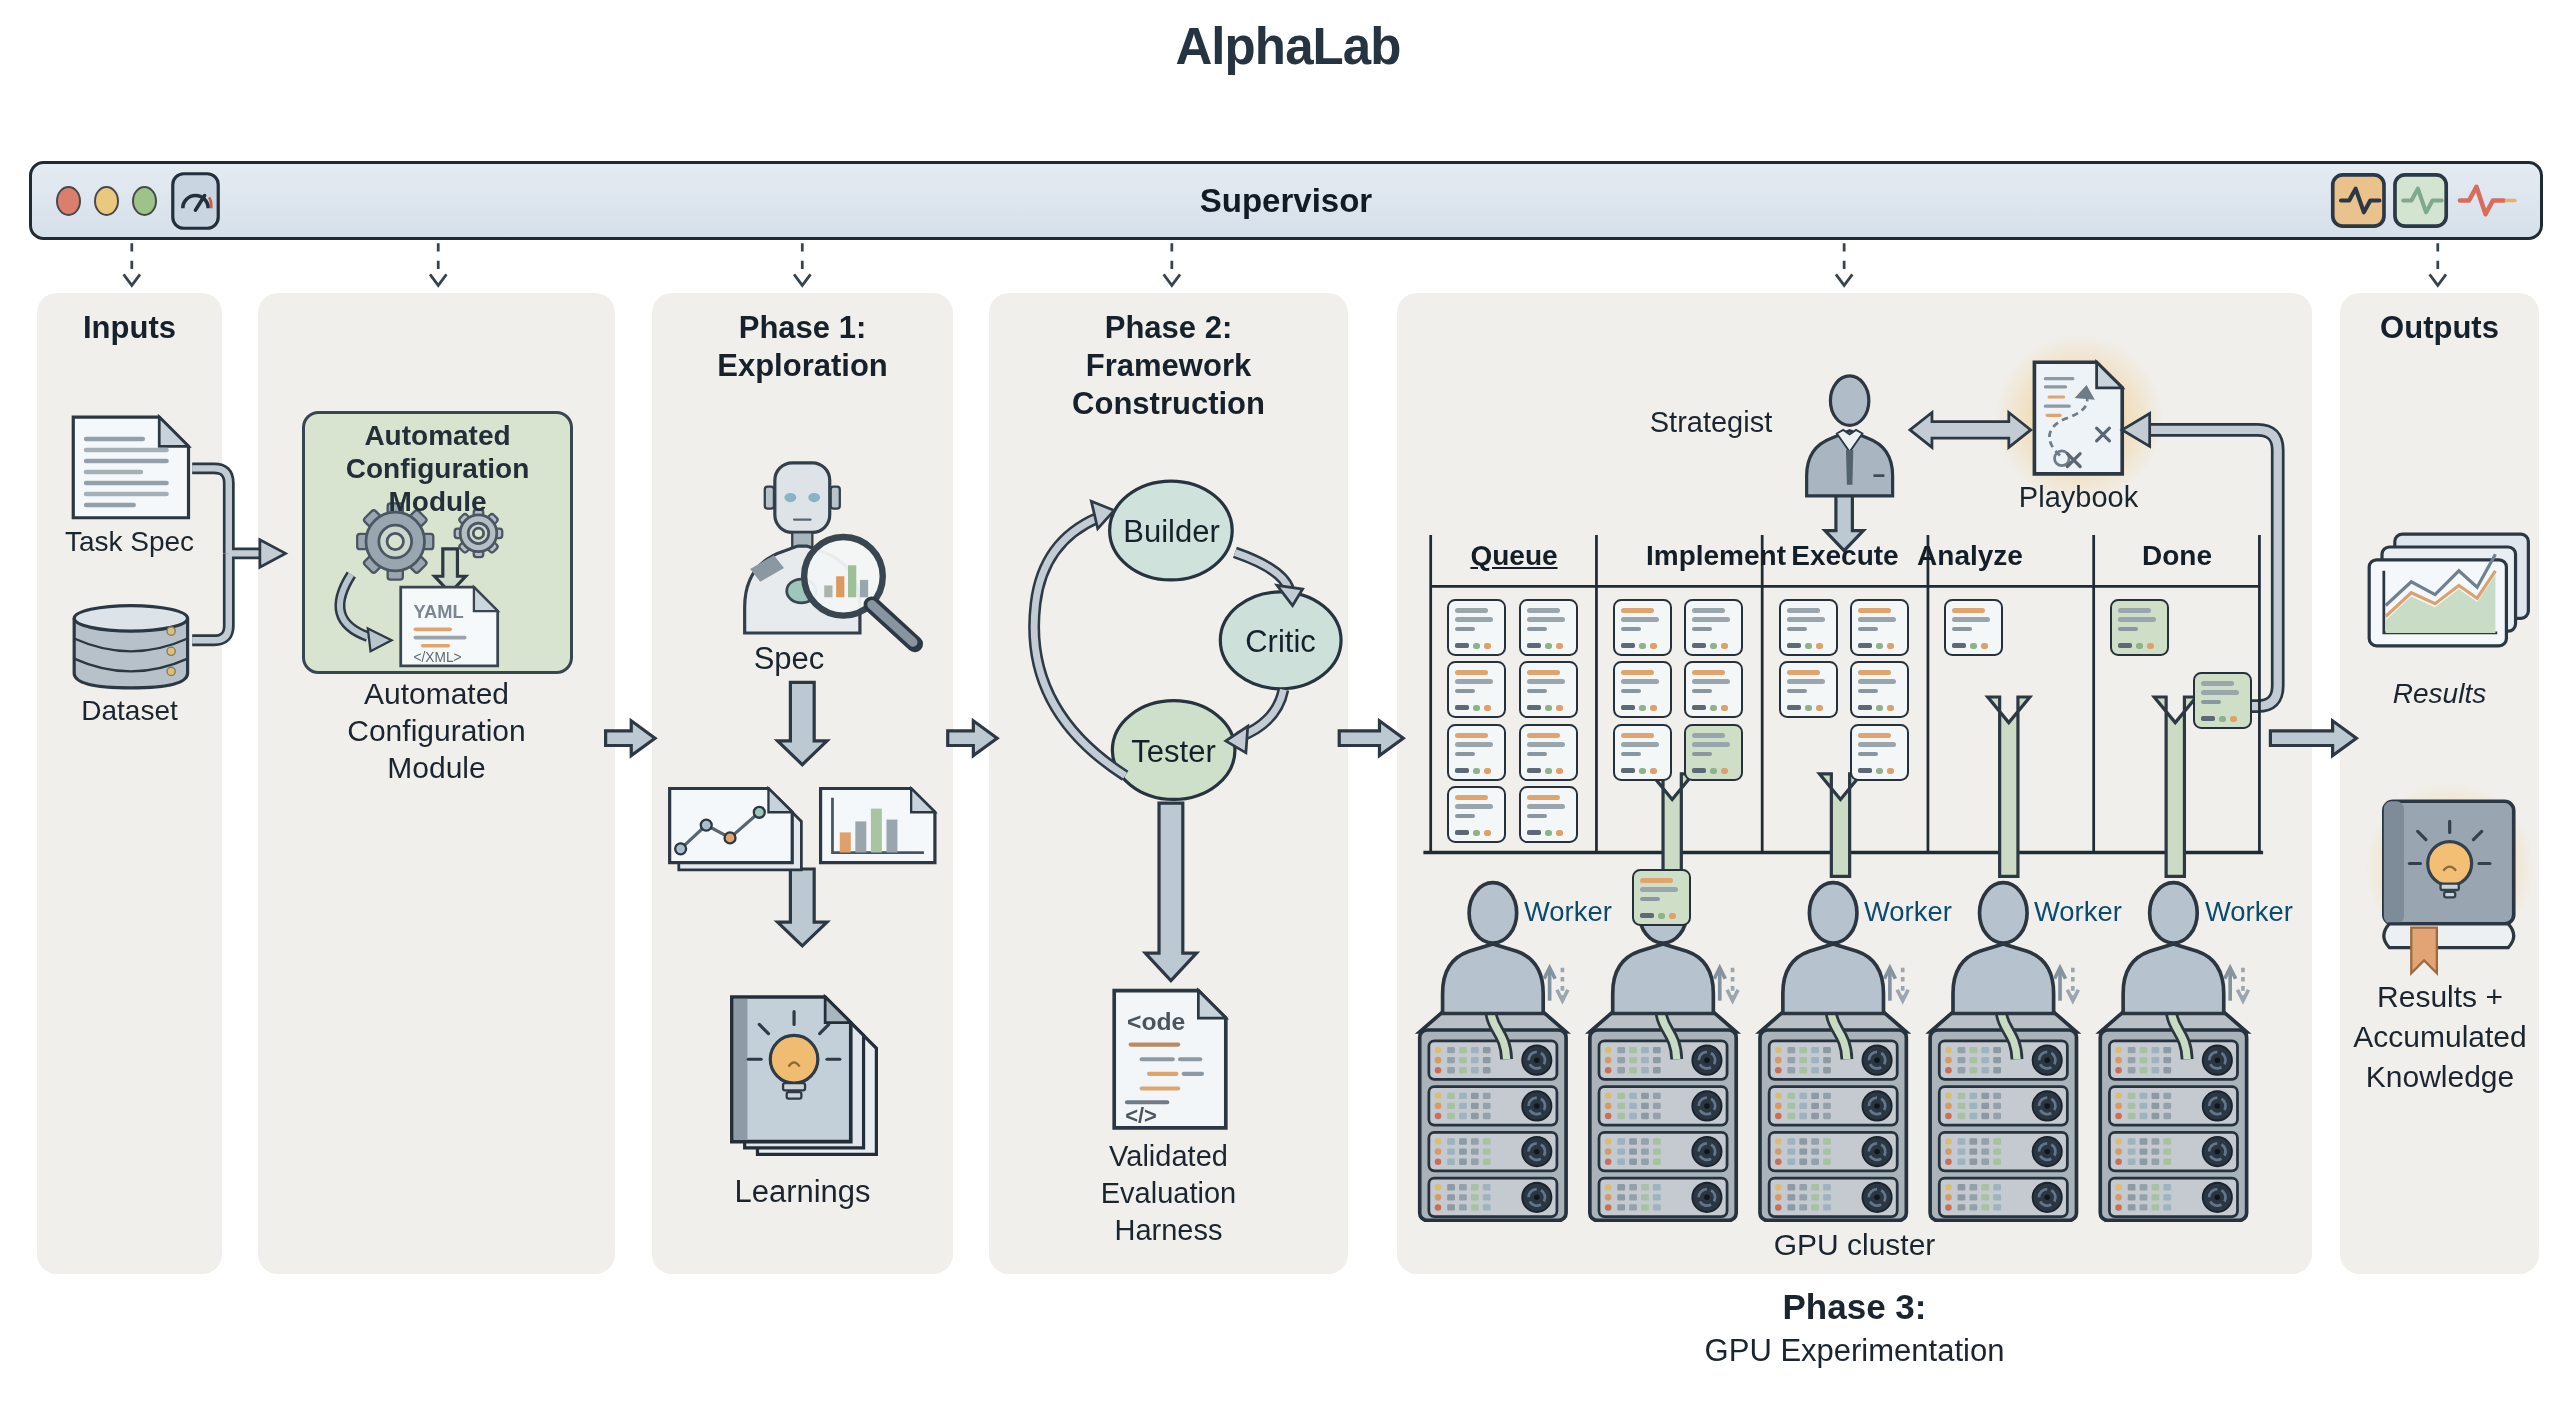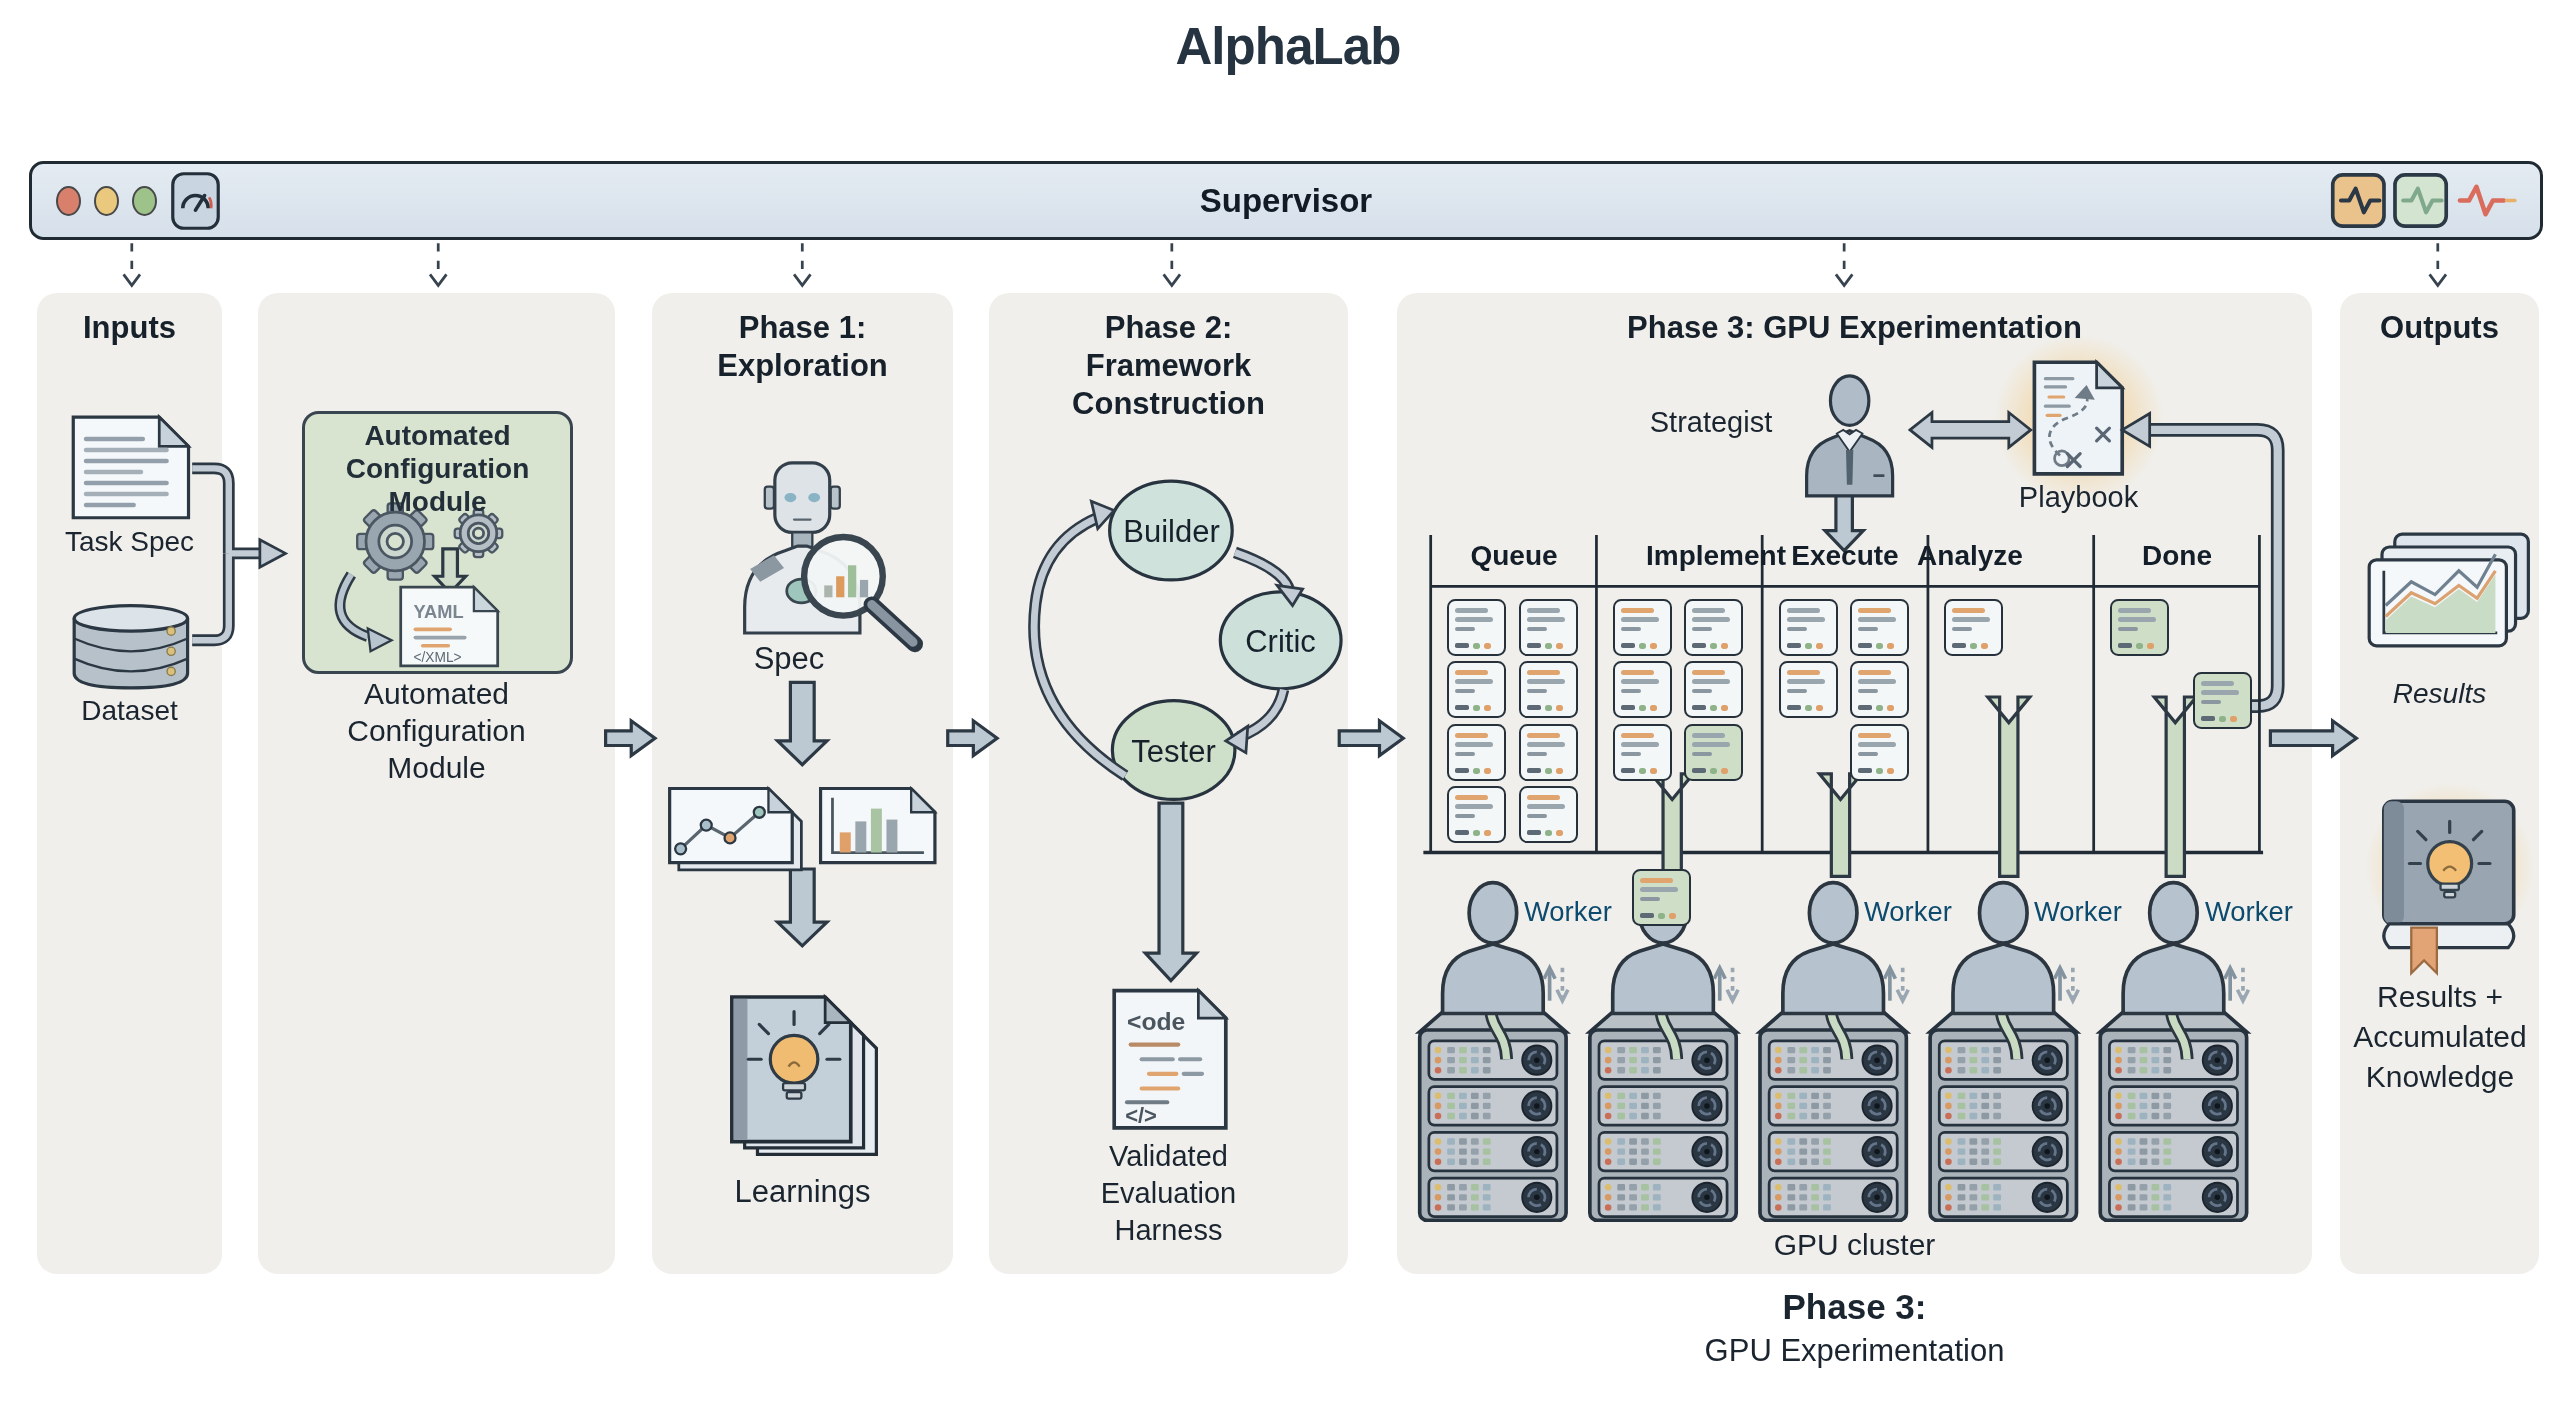--- a/index.html
+++ b/index.html
@@ -90,21 +90,20 @@
   <div class="col" style="left:989px;width:359px;"></div>
   <div class="col" style="left:1397px;width:915px;"></div>
   <div class="col" style="left:2340px;width:199px;"></div>
 
   <div class="col-title" style="left:37px;width:185px;">Inputs</div>
   <div class="col-title" style="left:652px;width:301px;">Phase 1:
 Exploration</div>
   <div class="col-title" style="left:989px;width:359px;">Phase 2:
 Framework
 Construction</div>
-  <div class="col-title" style="left:1397px;width:915px;">Phase 3: GPU Experimentation</div>
   <div class="col-title" style="left:2340px;width:199px;">Outputs</div>
 
   <div class="gbox"></div>
   <div class="gbox-title">Automated
 Configuration
 Module</div>
 
   <div class="glow" style="left:1991px;top:331px;width:176px;height:176px;"></div>
   <div class="glow" style="left:2362px;top:779px;width:176px;height:176px;"></div>
 
@@ -888,21 +887,21 @@
   <div class="lbl" style="left:1626px;width:170px;top:404px;font-size:29px;">Strategist</div>
   <div class="lbl" style="left:1996px;width:165px;top:479px;font-size:29px;">Playbook</div>
   <div class="lbl" style="left:1397px;width:915px;top:1226px;font-size:30px;">GPU cluster</div>
   <div class="lbl" style="left:1397px;width:915px;top:1288px;font-size:35px;font-weight:700;">Phase 3:</div>
   <div class="lbl" style="left:1397px;width:915px;top:1332px;font-size:31px;">GPU Experimentation</div>
   <div class="lbl" style="left:2340px;width:199px;top:675px;font-style:italic;">Results</div>
   <div class="lbl" style="left:2335px;width:210px;top:977px;font-size:30px;line-height:40px;">Results +
 Accumulated
 Knowledge</div>
 
-<div class="kb-h" style="left: 1431px;">Queue</div>
+<div class="kb-h" style="left: 1431px; text-decoration: underline;">Queue</div>
     <div class="kb-h" style="left: 1596px; margin-left: 37px;">Implement</div>
     <div class="kb-h" style="left: 1762px;">Execute</div>
     <div class="kb-h" style="left: 1856px; padding-left: 31px;">Analyze</div>
     <div class="kb-h" style="left: 2094px;">Done</div>
     <div class="card" style="left: 1447px; top: 599px;">
       <div class="ln l1"></div>
       <div class="ln l2"></div>
       <div class="ln l3"></div>
       <div class="ft">
         <span class="dash"></span>

